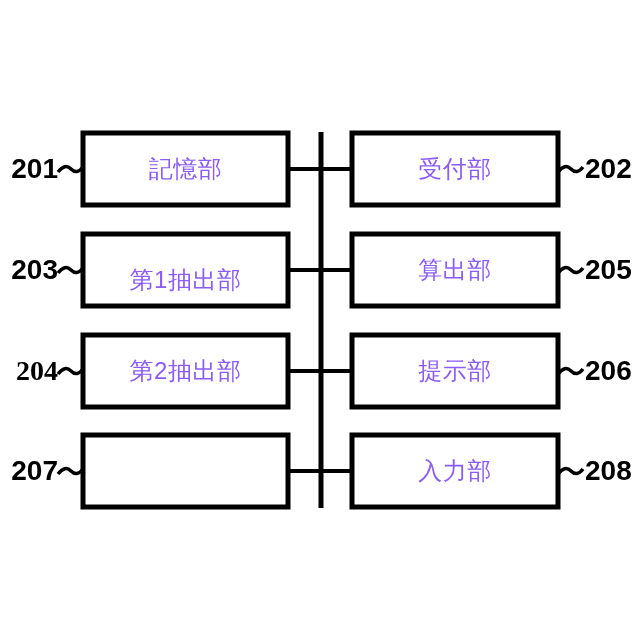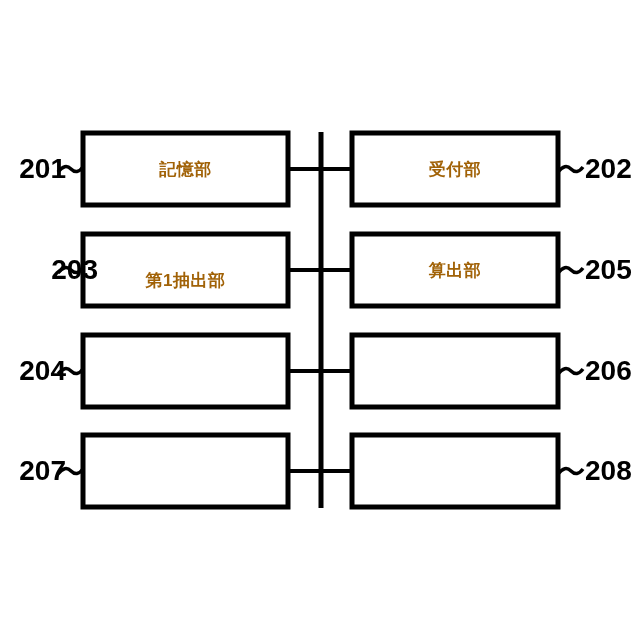--- a/index.html
+++ b/index.html
@@ -21,40 +21,39 @@
     left: 0;
     top: 0;
     width: 640px;
     height: 640px;
   }
   .box-label {
     position: absolute;
     display: flex;
     align-items: center;
     justify-content: center;
-    color: #a16207;
-    font-size: 17px;
-    font-weight: 700;
+    color: #8b5cf6;
+    font-size: 24px;
+    font-weight: 400;
     letter-spacing: 0.5px;
     line-height: 1;
     white-space: nowrap;
     user-select: none;
   }
   .ref-num {
     position: absolute;
     color: #000000;
     font-size: 28px;
     font-weight: 700;
     line-height: 1;
     white-space: nowrap;
     user-select: none;
   }
   .ref-left {
     text-align: right;
-    padding-left: 8px;
   }
   .ref-right {
     text-align: left;
   }
 </style>
 </head>
 <body>
 
 <div id="canvas">
 
@@ -94,27 +93,30 @@
     <path d="M 558 374 q 7 -9 13 -3 q 6 6 12 -2" fill="none" stroke="#000000" stroke-width="3.5"></path>
     <path d="M 558 474 q 7 -9 13 -3 q 6 6 12 -2" fill="none" stroke="#000000" stroke-width="3.5"></path>
   </svg>
 
   <div class="ref-num ref-left" style="left:0px; top:155px; width:58px;">201</div>
   <div class="box-label" style="left:83px; top:133px; width:205px; height:72px;">記憶部</div>
 
   <div class="box-label" style="left:352px; top:133px; width:206px; height:72px;text-align:center;">受付部</div>
   <div class="ref-num ref-right" style="left:585px; top:155px; width:58px;">202</div>
 
-  <div class="ref-num ref-left" style="left:0px; top:256px; width:58px;margin-left:32px;">203</div>
+  <div class="ref-num ref-left" style="left:0px; top:256px; width:58px;">203</div>
   <div class="box-label" style="left:83px; top:244px; width:205px; height:72px;">第1抽出部</div>
 
   <div class="box-label" style="left:352px; top:234px; width:206px; height:72px;text-align:center;">算出部</div>
   <div class="ref-num ref-right" style="left:585px; top:256px; width:58px;">205</div>
 
-  <div class="ref-num ref-left" style="left:0px; top:357px; width:58px;">204</div>
+  <div class="ref-num ref-left" style="left:0px; top:357px; width:58px;font-family:Liberation Serif, serif;">204</div>
+  <div class="box-label" style="left:83px; top:335px; width:205px; height:72px;">第2抽出部</div>
 
+  <div class="box-label" style="left:352px; top:335px; width:206px; height:72px;">提示部</div>
   <div class="ref-num ref-right" style="left:585px; top:357px; width:58px;">206</div>
 
   <div class="ref-num ref-left" style="left:0px; top:457px; width:58px;text-align:right;">207</div>
 
+  <div class="box-label" style="left:352px; top:435px; width:206px; height:72px;">入力部</div>
   <div class="ref-num ref-right" style="left:585px; top:457px; width:58px;">208</div>
 
 </div>
 
 </body></html>

